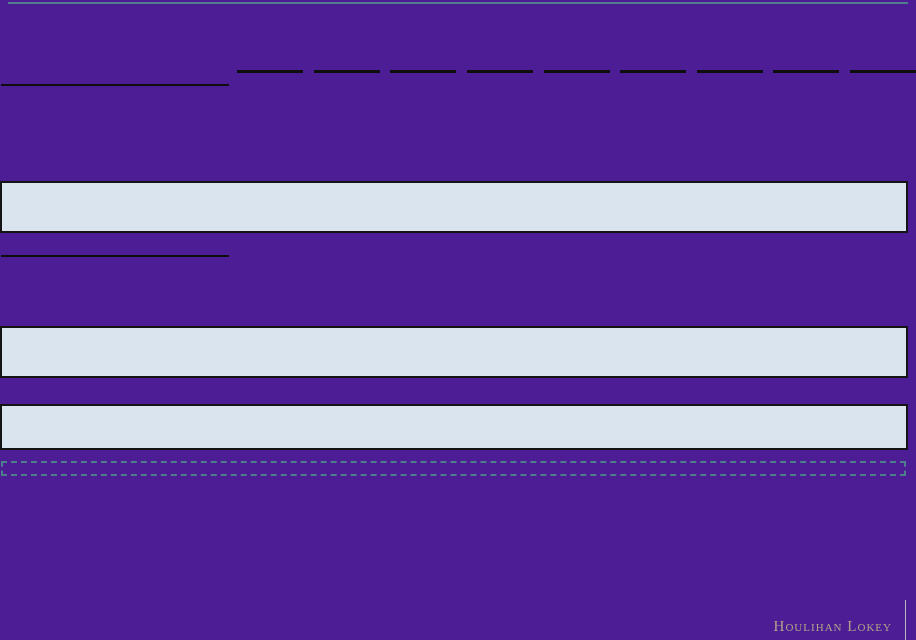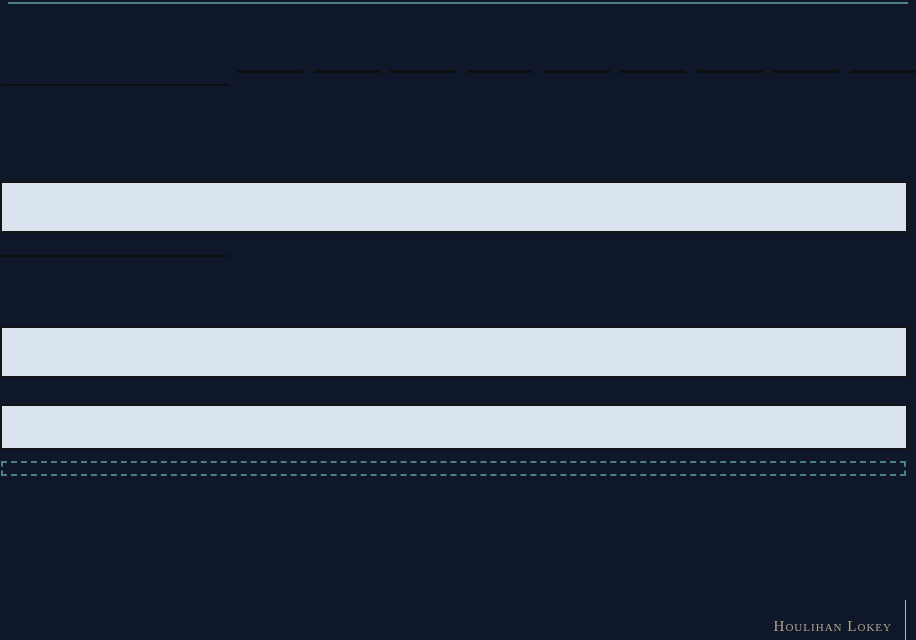--- a/index.html
+++ b/index.html
@@ -5,21 +5,21 @@
   html, body {
     margin: 0;
     padding: 0;
     background: #ffffff;
     font-family: "Liberation Serif", serif;
   }
   .slide {
     position: relative;
     width: 916px;
     height: 640px;
-    background: #0f172a;
+    background: #4c1d95;
     overflow: hidden;
   }
   .top-rule {
     position: absolute;
     left: 8px;
     top: 2px;
     width: 900px;
     height: 2px;
     background: var(--top-rule, #527d8e);
   }

